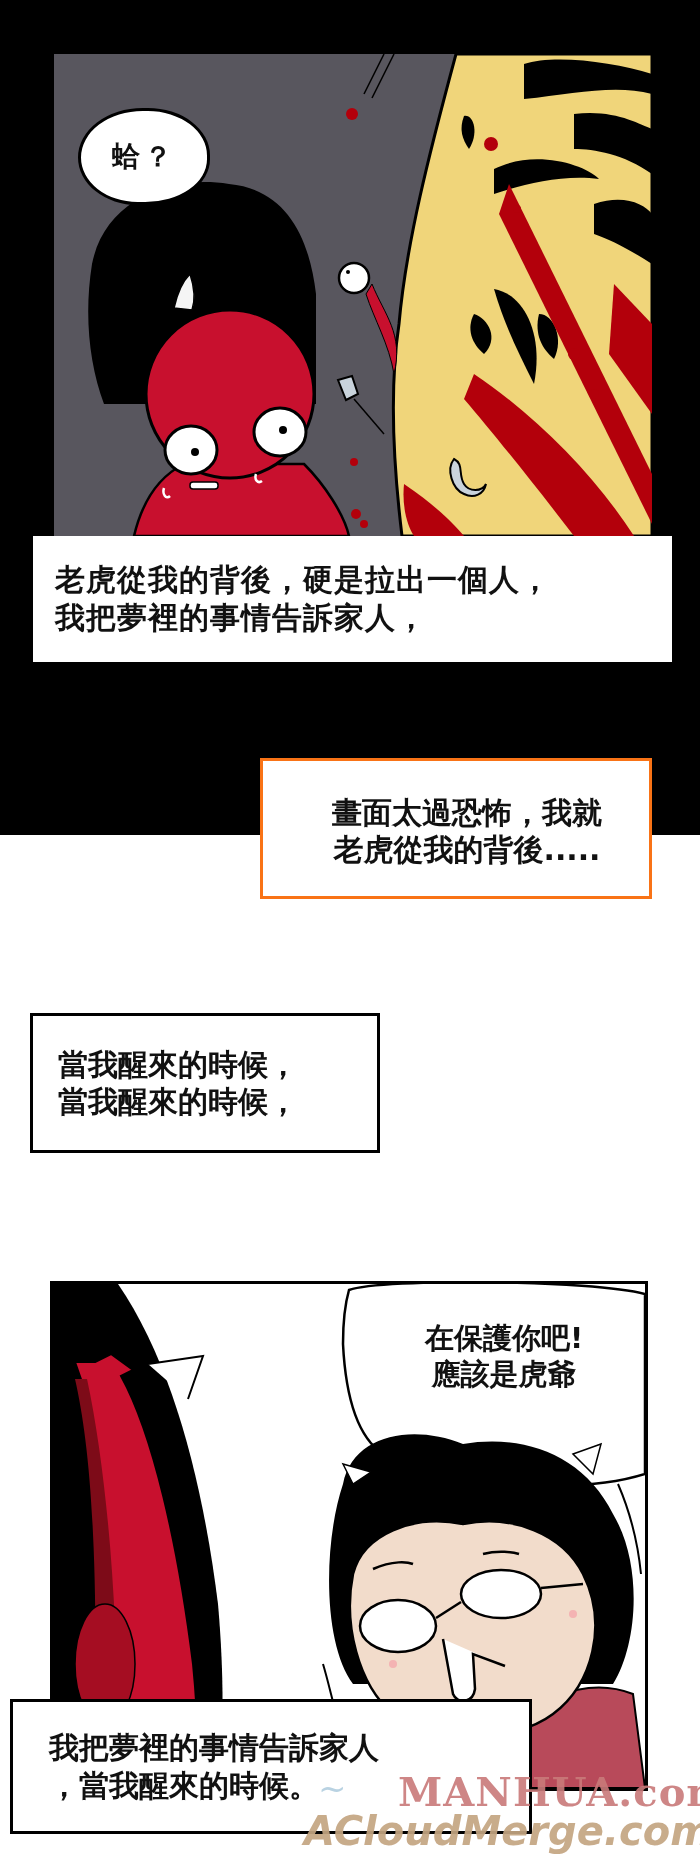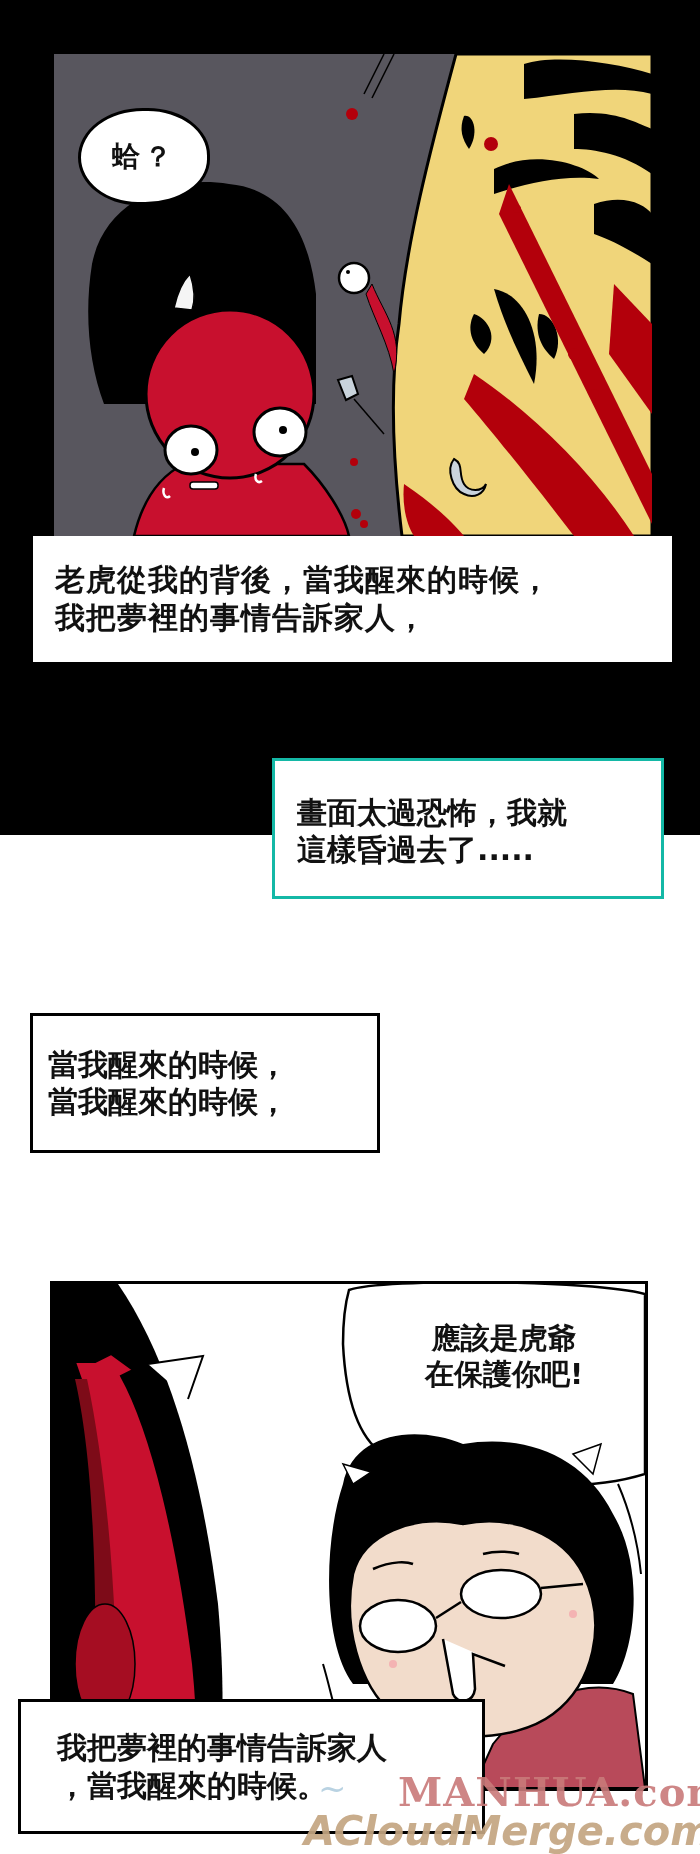--- a/index.html
+++ b/index.html
@@ -10,28 +10,28 @@
   .panel1 { left:54px; top:54px; width:598px; height:482px; background:#58565e; overflow:hidden; }
   .panel1 svg, .panel4 svg { position:absolute; left:0; top:0; }
   .bubble1 { left:78px; top:108px; width:132px; height:97px; background:#fff; border:3px solid #000;
              border-radius:50% 48% 50% 46% / 52% 50% 48% 50%; box-sizing:border-box;
              display:flex; align-items:center; justify-content:center; }
   .bubble1 span { font-size:28px; font-weight:bold; color:#111; letter-spacing:4px; }
   .caption { background:#fff; box-sizing:border-box; display:flex; flex-direction:column; justify-content:center; }
   .caption span { display:block; font-weight:bold; color:#111; white-space:nowrap; }
   .cap1 { left:33px; top:536px; width:639px; height:126px; padding-left:22px; }
   .cap1 span { font-size:30px; line-height:38px; letter-spacing:1px; }
-  .cap2 { left:272px; top:758px; width:392px; height:141px; border:3px solid #14b8a6; padding-left:22px; padding-top:4px; }
+  .cap2 { left:260px; top:758px; width:392px; height:141px; border:3px solid #f97316; padding-left:22px; padding-top:4px;text-align:center; }
   .cap2 span { font-size:30px; line-height:37px; }
-  .cap3 { left:30px; top:1013px; width:350px; height:140px; border:3px solid #000; padding-left:15px; }
+  .cap3 { left:30px; top:1013px; width:350px; height:140px; border:3px solid #000; padding-left:25px; }
   .cap3 span { font-size:30px; line-height:37px; }
   .panel4 { left:50px; top:1281px; width:598px; height:510px; background:#fff; border:3px solid #000; box-sizing:border-box; overflow:hidden; }
   .bubble4-text { left:404px; top:1320px; width:200px; text-align:center; }
   .bubble4-text span { display:block; font-size:29px; font-weight:bold; line-height:36px; color:#111; white-space:nowrap; }
-  .cap4 { left:18px; top:1699px; width:467px; height:135px; border:3px solid #000; padding-left:36px; }
+  .cap4 { left:10px; top:1699px; width:522px; height:135px; border:3px solid #000; padding-left:36px; }
   .cap4 span { font-size:30px; line-height:38px; }
   .wm1 { left:398px; top:1768px; font-family:"DejaVu Serif", "Liberation Serif", serif; font-size:40px; font-weight:bold;
          color:#c97a7a; opacity:0.9; letter-spacing:1px; white-space:nowrap; }
   .wm2 { left:304px; top:1808px; font-family:"DejaVu Sans", sans-serif; font-size:40px; font-weight:bold; font-style:italic;
          color:#c4a582; opacity:0.92; white-space:nowrap; }
   .wm-script { left:318px; top:1768px; font-family:"DejaVu Serif", serif; font-style:italic; font-size:34px; color:#9cc0d6; opacity:0.7; }
 </style>
 </head>
 <body>
 
@@ -96,27 +96,27 @@
     <line x1="192" y1="209" x2="193" y2="216" stroke="#000" stroke-width="2"></line>
     <line x1="204" y1="209" x2="205" y2="216" stroke="#000" stroke-width="2"></line>
   </svg>
 </div>
 
 <div class="abs bubble1">
   <span>蛤？</span>
 </div>
 
 <div class="abs caption cap1">
-  <span>老虎從我的背後，當我醒來的時候，</span>
+  <span>老虎從我的背後，硬是拉出一個人，</span>
   <span>我把夢裡的事情告訴家人，</span>
 </div>
 
 <div class="abs caption cap2">
   <span>畫面太過恐怖，我就</span>
-  <span>這樣昏過去了.....</span>
+  <span>老虎從我的背後.....</span>
 </div>
 
 <div class="abs caption cap3">
   <span>當我醒來的時候，</span>
   <span>當我醒來的時候，</span>
 </div>
 
 <div class="abs panel4">
   <svg width="592" height="504" viewBox="0 0 592 504">
 
@@ -151,22 +151,22 @@
     <path d="M390,355 L400,410 C404,420 420,420 422,405 L420,370 L452,382" stroke="#000" stroke-width="2.5" fill="#fff"></path>
     <circle cx="340" cy="380" r="4" fill="#f4b3b3"></circle>
     <circle cx="520" cy="330" r="4" fill="#f4b3b3"></circle>
 
     <path d="M565,200 C578,230 585,260 588,290" stroke="#000" stroke-width="2" fill="none"></path>
     <path d="M270,380 C276,400 280,420 286,440" stroke="#000" stroke-width="2" fill="none"></path>
   </svg>
 </div>
 
 <div class="abs bubble4-text">
+  <span>在保護你吧!</span>
   <span>應該是虎爺</span>
-  <span>在保護你吧!</span>
 </div>
 
 <div class="abs caption cap4">
   <span>我把夢裡的事情告訴家人</span>
   <span>，當我醒來的時候。</span>
 </div>
 
 <div class="abs wm-script">~</div>
 <div class="abs wm1">MANHUA.com</div>
 <div class="abs wm2">ACloudMerge.com</div>

